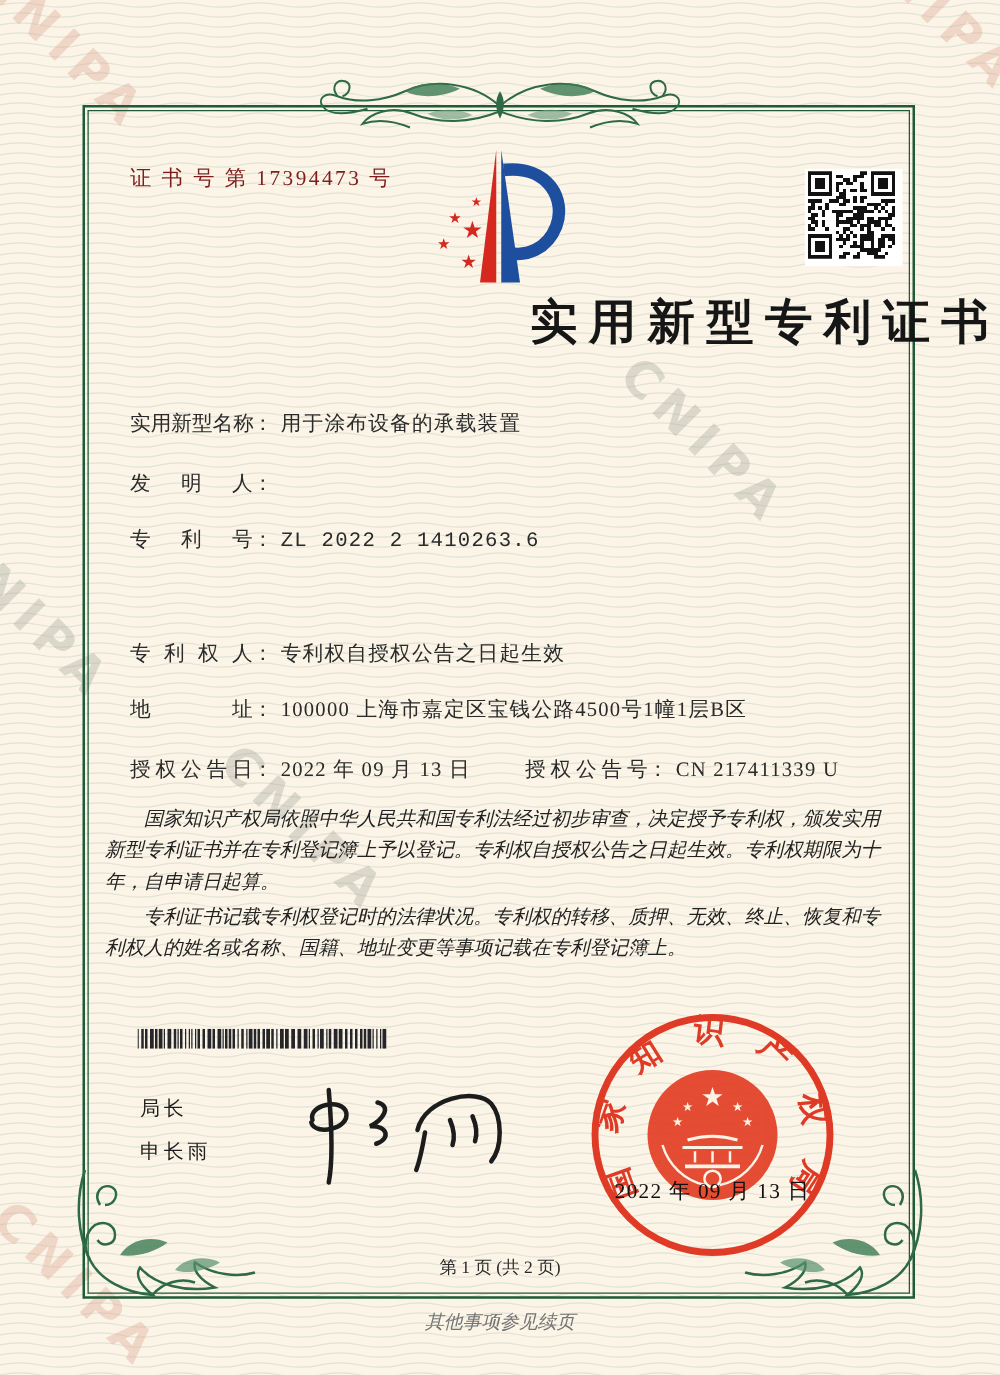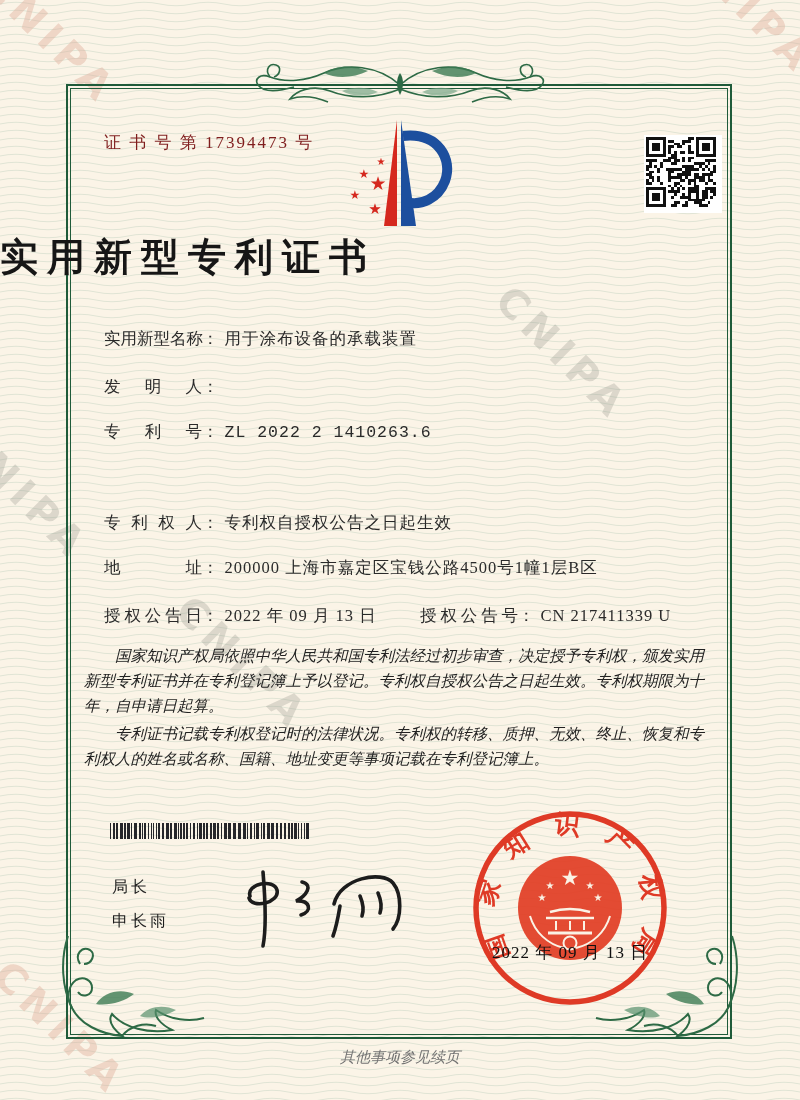--- a/index.html
+++ b/index.html
@@ -9,21 +9,21 @@
   .watermark{position:absolute;z-index:1;font-family:"DejaVu Sans","Liberation Sans",sans-serif;
         font-weight:bold;font-size:40px;letter-spacing:7px;transform:rotate(45deg);
         color:rgba(150,148,140,0.30);user-select:none;}
   .watermark.pink{color:rgba(222,172,152,0.42);}
   .border-outer{position:absolute;left:66px;top:84px;width:662px;height:951px;
         border:2.5px solid #1f5b3a;z-index:2;}
   .border-inner{position:absolute;left:2px;top:2px;right:2px;bottom:2px;border:1px solid #1f5b3a;}
   .cert-no{position:absolute;left:104px;top:131px;font-size:17px;letter-spacing:2px;color:#7f1d1d;z-index:3;}
   .qr{position:absolute;left:644px;top:135px;width:74px;height:74px;background:#fff;padding:2px;z-index:3;}
   .logo{position:absolute;left:345px;top:112px;z-index:3;}
-  .title{position:absolute;left:0;top:232px;width:100%;text-align:left;font-size:38px;
+  .title{position:absolute;left:0;top:232px;width:100%;text-align:right;font-size:38px;
         font-weight:bold;letter-spacing:9px;color:#161616;z-index:3;}
   .fld-row{position:absolute;left:104px;font-size:16.5px;z-index:3;white-space:nowrap;}
   .flabel{display:inline-block;width:98px;text-align:justify;text-align-last:justify;vertical-align:bottom;}
   .colon::before{content:"：";}
   .fvalue{margin-left:6px;letter-spacing:1px;}
   .fld2{position:absolute;left:316px;top:0;}
   .body-text{position:absolute;left:84px;top:643px;width:634px;z-index:3;}
   .body-text p{margin:0 0 3px 0;text-indent:2em;font-size:15.5px;line-height:25px;
         font-style:italic;color:#222;}
   .barcode{position:absolute;left:110px;top:823px;z-index:3;}
@@ -336,21 +336,21 @@
   <div class="fld-row" style="top:376px;">
     <span class="flabel">发明人</span><span class="colon"></span><span class="fvalue"></span>
   </div>
   <div class="fld-row" style="top:421px;font-family:Liberation Mono, monospace;">
     <span class="flabel">专利号</span><span class="colon"></span><span class="fvalue">ZL 2022 2 1410263.6</span>
   </div>
   <div class="fld-row" style="top:512px;">
     <span class="flabel">专利权人</span><span class="colon"></span><span class="fvalue">专利权自授权公告之日起生效</span>
   </div>
   <div class="fld-row" style="top:557px;">
-    <span class="flabel">地址</span><span class="colon"></span><span class="fvalue">200000 上海市嘉定区宝钱公路4500号1幢1层B区</span>
+    <span class="flabel">地址</span><span class="colon"></span><span class="fvalue">100000 上海市嘉定区宝钱公路4500号1幢1层B区</span>
   </div>
   <div class="fld-row" style="top:605px;width:620px;">
     <span>
       <span class="flabel">授权公告日</span><span class="colon"></span><span class="fvalue">2022 年 09 月 13 日</span>
     </span>
     <span class="fld2">
       <span class="flabel">授权公告号</span><span class="colon"></span><span class="fvalue">CN 217411339 U</span>
     </span>
   </div>
 
@@ -461,15 +461,16 @@
           <path d="M78 125 L 122 125" stroke-width="3"></path>
           <path d="M60 108 A 46 46 0 0 0 94 140" stroke-width="2"></path>
           <path d="M140 108 A 46 46 0 0 1 106 140" stroke-width="2"></path>
           <circle cx="100" cy="135" r="6.5" stroke-width="2"></circle>
         </g>
       </g>
     </g>
   </svg>
   <div class="seal-date">2022 年 09 月 13 日</div>
 
+  <div class="page-num">第 1 页 (共 2 页)</div>
   <div class="cont-note">其他事项参见续页</div>
 
 </div>
 
 </body></html>

